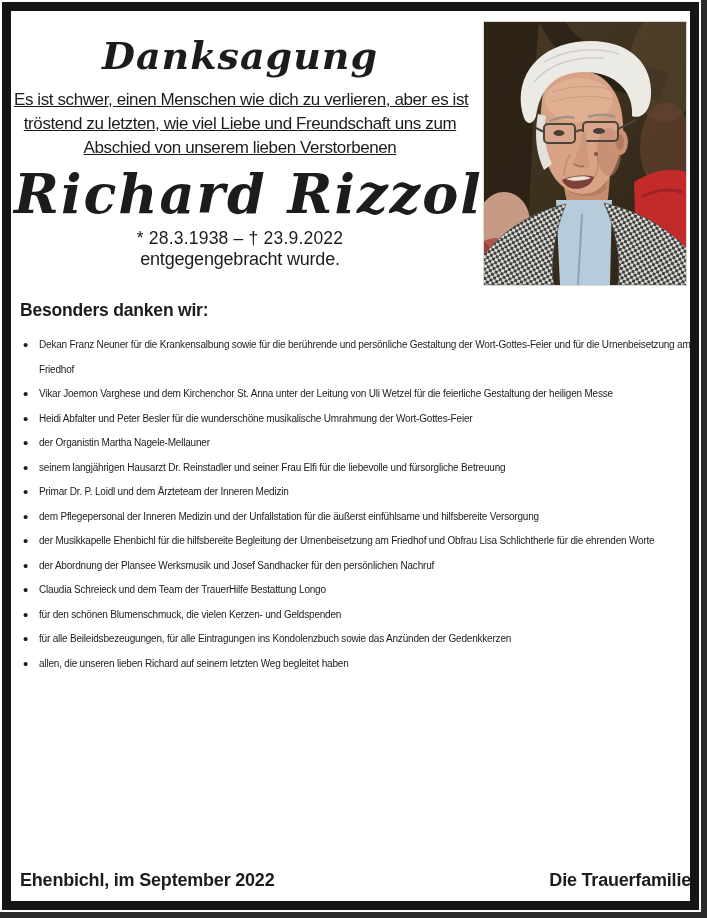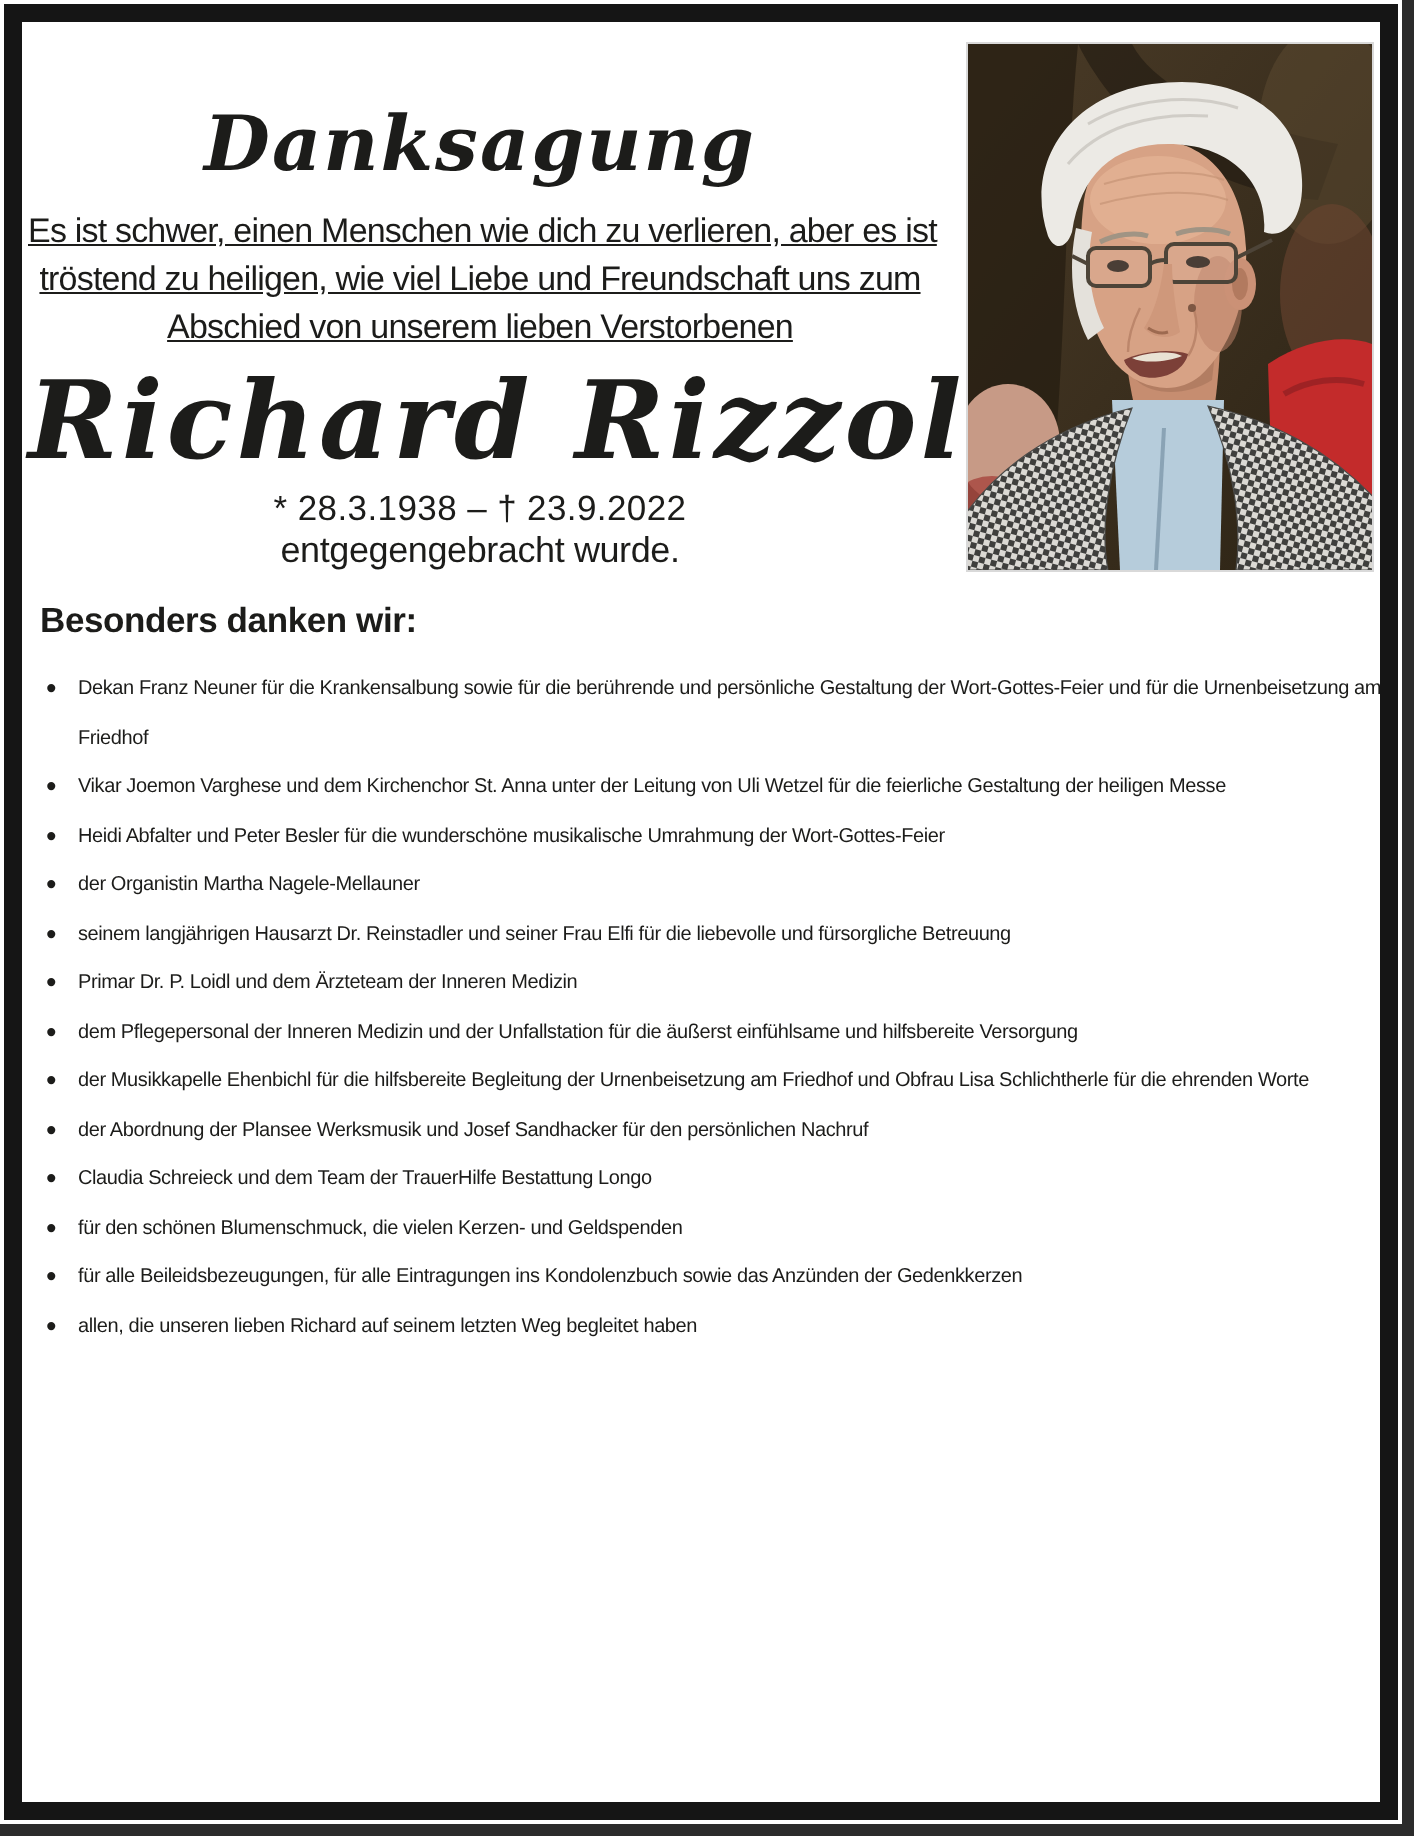--- a/index.html
+++ b/index.html
@@ -21,21 +21,21 @@
   
   .left-col{
     position:absolute;left:14px;top:34px;width:452px;
     text-align:center;
   }
   .script{
     font-family:"DejaVu Serif", serif;
     font-style:italic;
     font-weight:600;
   }
-  .title-script{font-size:38px;line-height:1.15;letter-spacing:1px;margin-top:16px;}
+  .title-script{font-size:38px;line-height:1.15;letter-spacing:1px;}
   .intro{margin-top:10px;font-size:17px;line-height:24px;letter-spacing:-0.4px;text-decoration:underline;}
   .intro .line{display:block;white-space:nowrap;}
   .deceased-name{font-size:54px;line-height:1.2;margin-top:2px;letter-spacing:2px;white-space:nowrap;}
   .dates{font-size:17.5px;margin-top:2px;letter-spacing:0.2px;}
   .closing{font-size:18px;letter-spacing:-0.2px;}
   
   .photo{
     position:absolute;left:484px;top:22px;width:202px;height:263px;
     outline:1px solid rgba(0,0,0,0.15);
   }
@@ -61,21 +61,21 @@
 <body>
 
 <div class="page">
 
   <div class="frame"></div>
 
   <div class="left-col">
     <div class="script title-script">Danksagung</div>
     <div class="intro">
       <span class="line">Es ist schwer, einen Menschen wie dich zu verlieren, aber es ist</span>
-      <span class="line">tröstend zu heiligen, wie viel Liebe und Freundschaft uns zum</span>
+      <span class="line">tröstend zu letzten, wie viel Liebe und Freundschaft uns zum</span>
       <span class="line">Abschied von unserem lieben Verstorbenen</span>
     </div>
     <div class="script deceased-name">Richard Rizzoli</div>
     <div class="dates">* 28.3.1938 – † 23.9.2022</div>
     <div class="closing">entgegengebracht wurde.</div>
   </div>
 
   <div class="photo">
     <svg width="202" height="263" viewBox="0 0 202 263">
       <defs>
@@ -157,16 +157,20 @@
       <li>dem Pflegepersonal der Inneren Medizin und der Unfallstation für die äußerst einfühlsame und hilfsbereite Versorgung</li>
       <li>der Musikkapelle Ehenbichl für die hilfsbereite Begleitung der Urnenbeisetzung am Friedhof und Obfrau Lisa Schlichtherle für die ehrenden Worte</li>
       <li>der Abordnung der Plansee Werksmusik und Josef Sandhacker für den persönlichen Nachruf</li>
       <li>Claudia Schreieck und dem Team der TrauerHilfe Bestattung Longo</li>
       <li>für den schönen Blumenschmuck, die vielen Kerzen- und Geldspenden</li>
       <li>für alle Beileidsbezeugungen, für alle Eintragungen ins Kondolenzbuch sowie das Anzünden der Gedenkkerzen</li>
       <li>allen, die unseren lieben Richard auf seinem letzten Weg begleitet haben</li>
     </ul>
   </div>
 
+  <div class="footer">
+    <span>Ehenbichl, im September 2022</span>
+    <span>Die Trauerfamilie</span>
+  </div>
 
   <div class="edge-right"></div>
   <div class="edge-bottom"></div>
 </div>
 
 </body></html>

